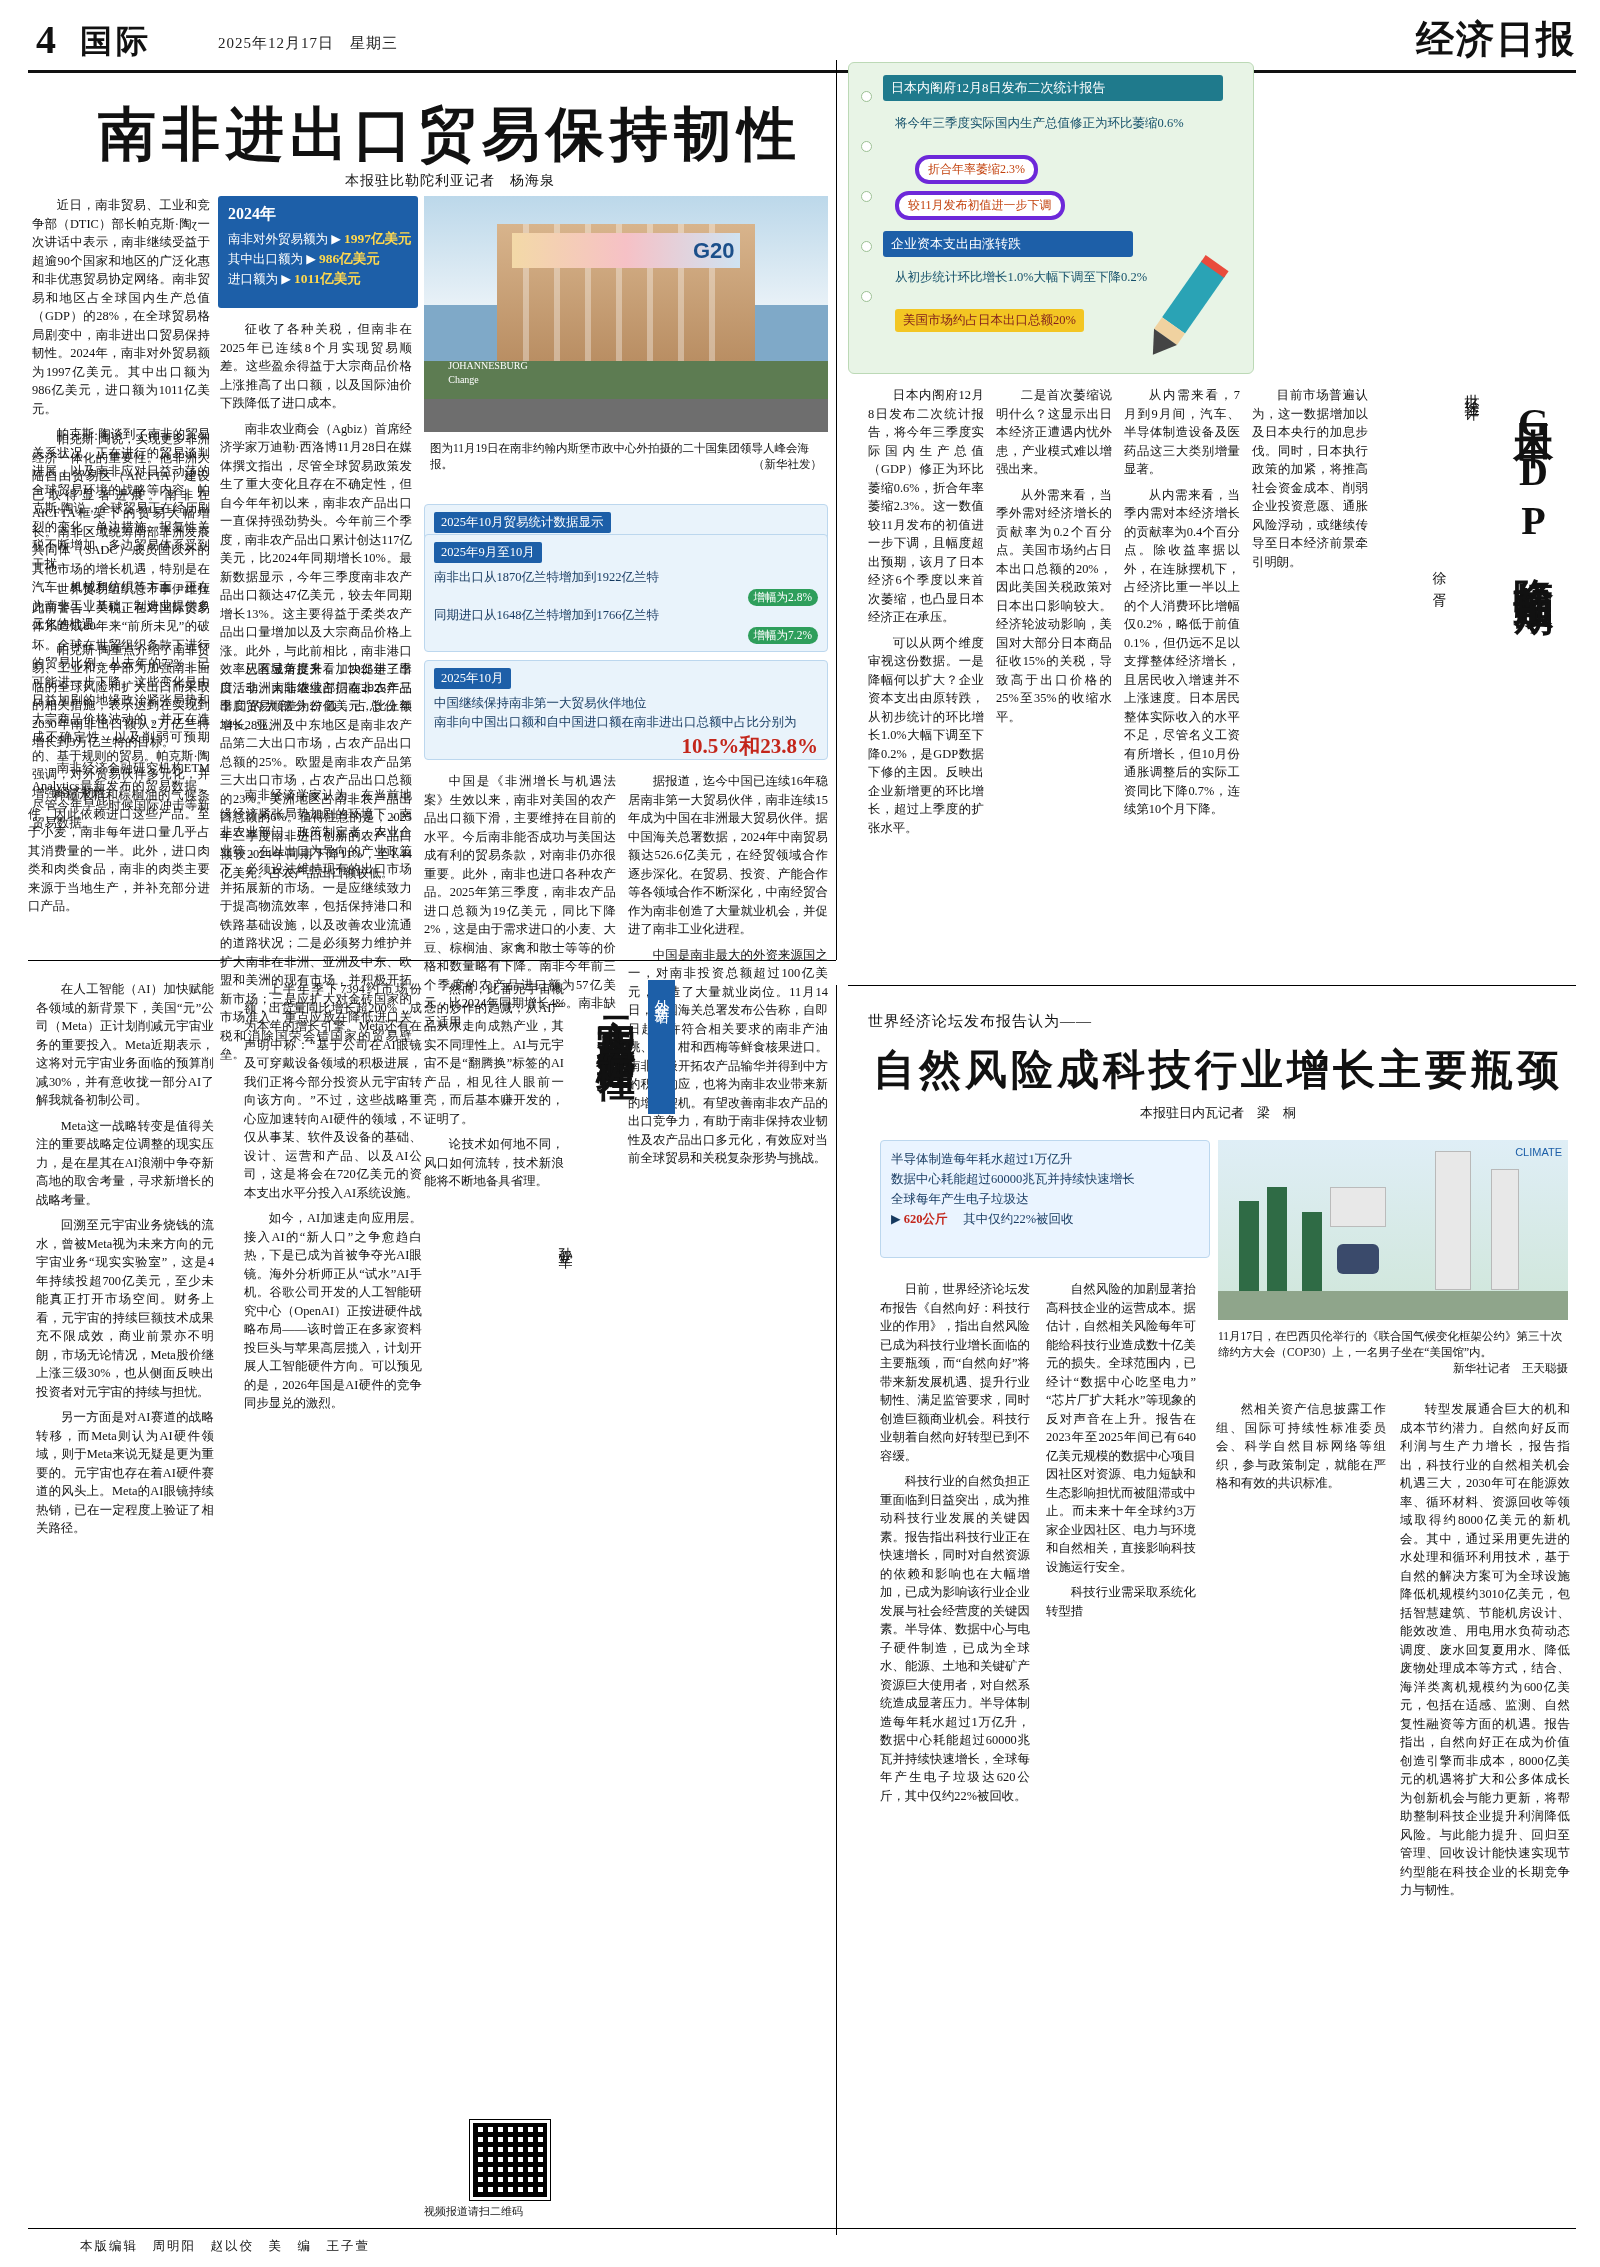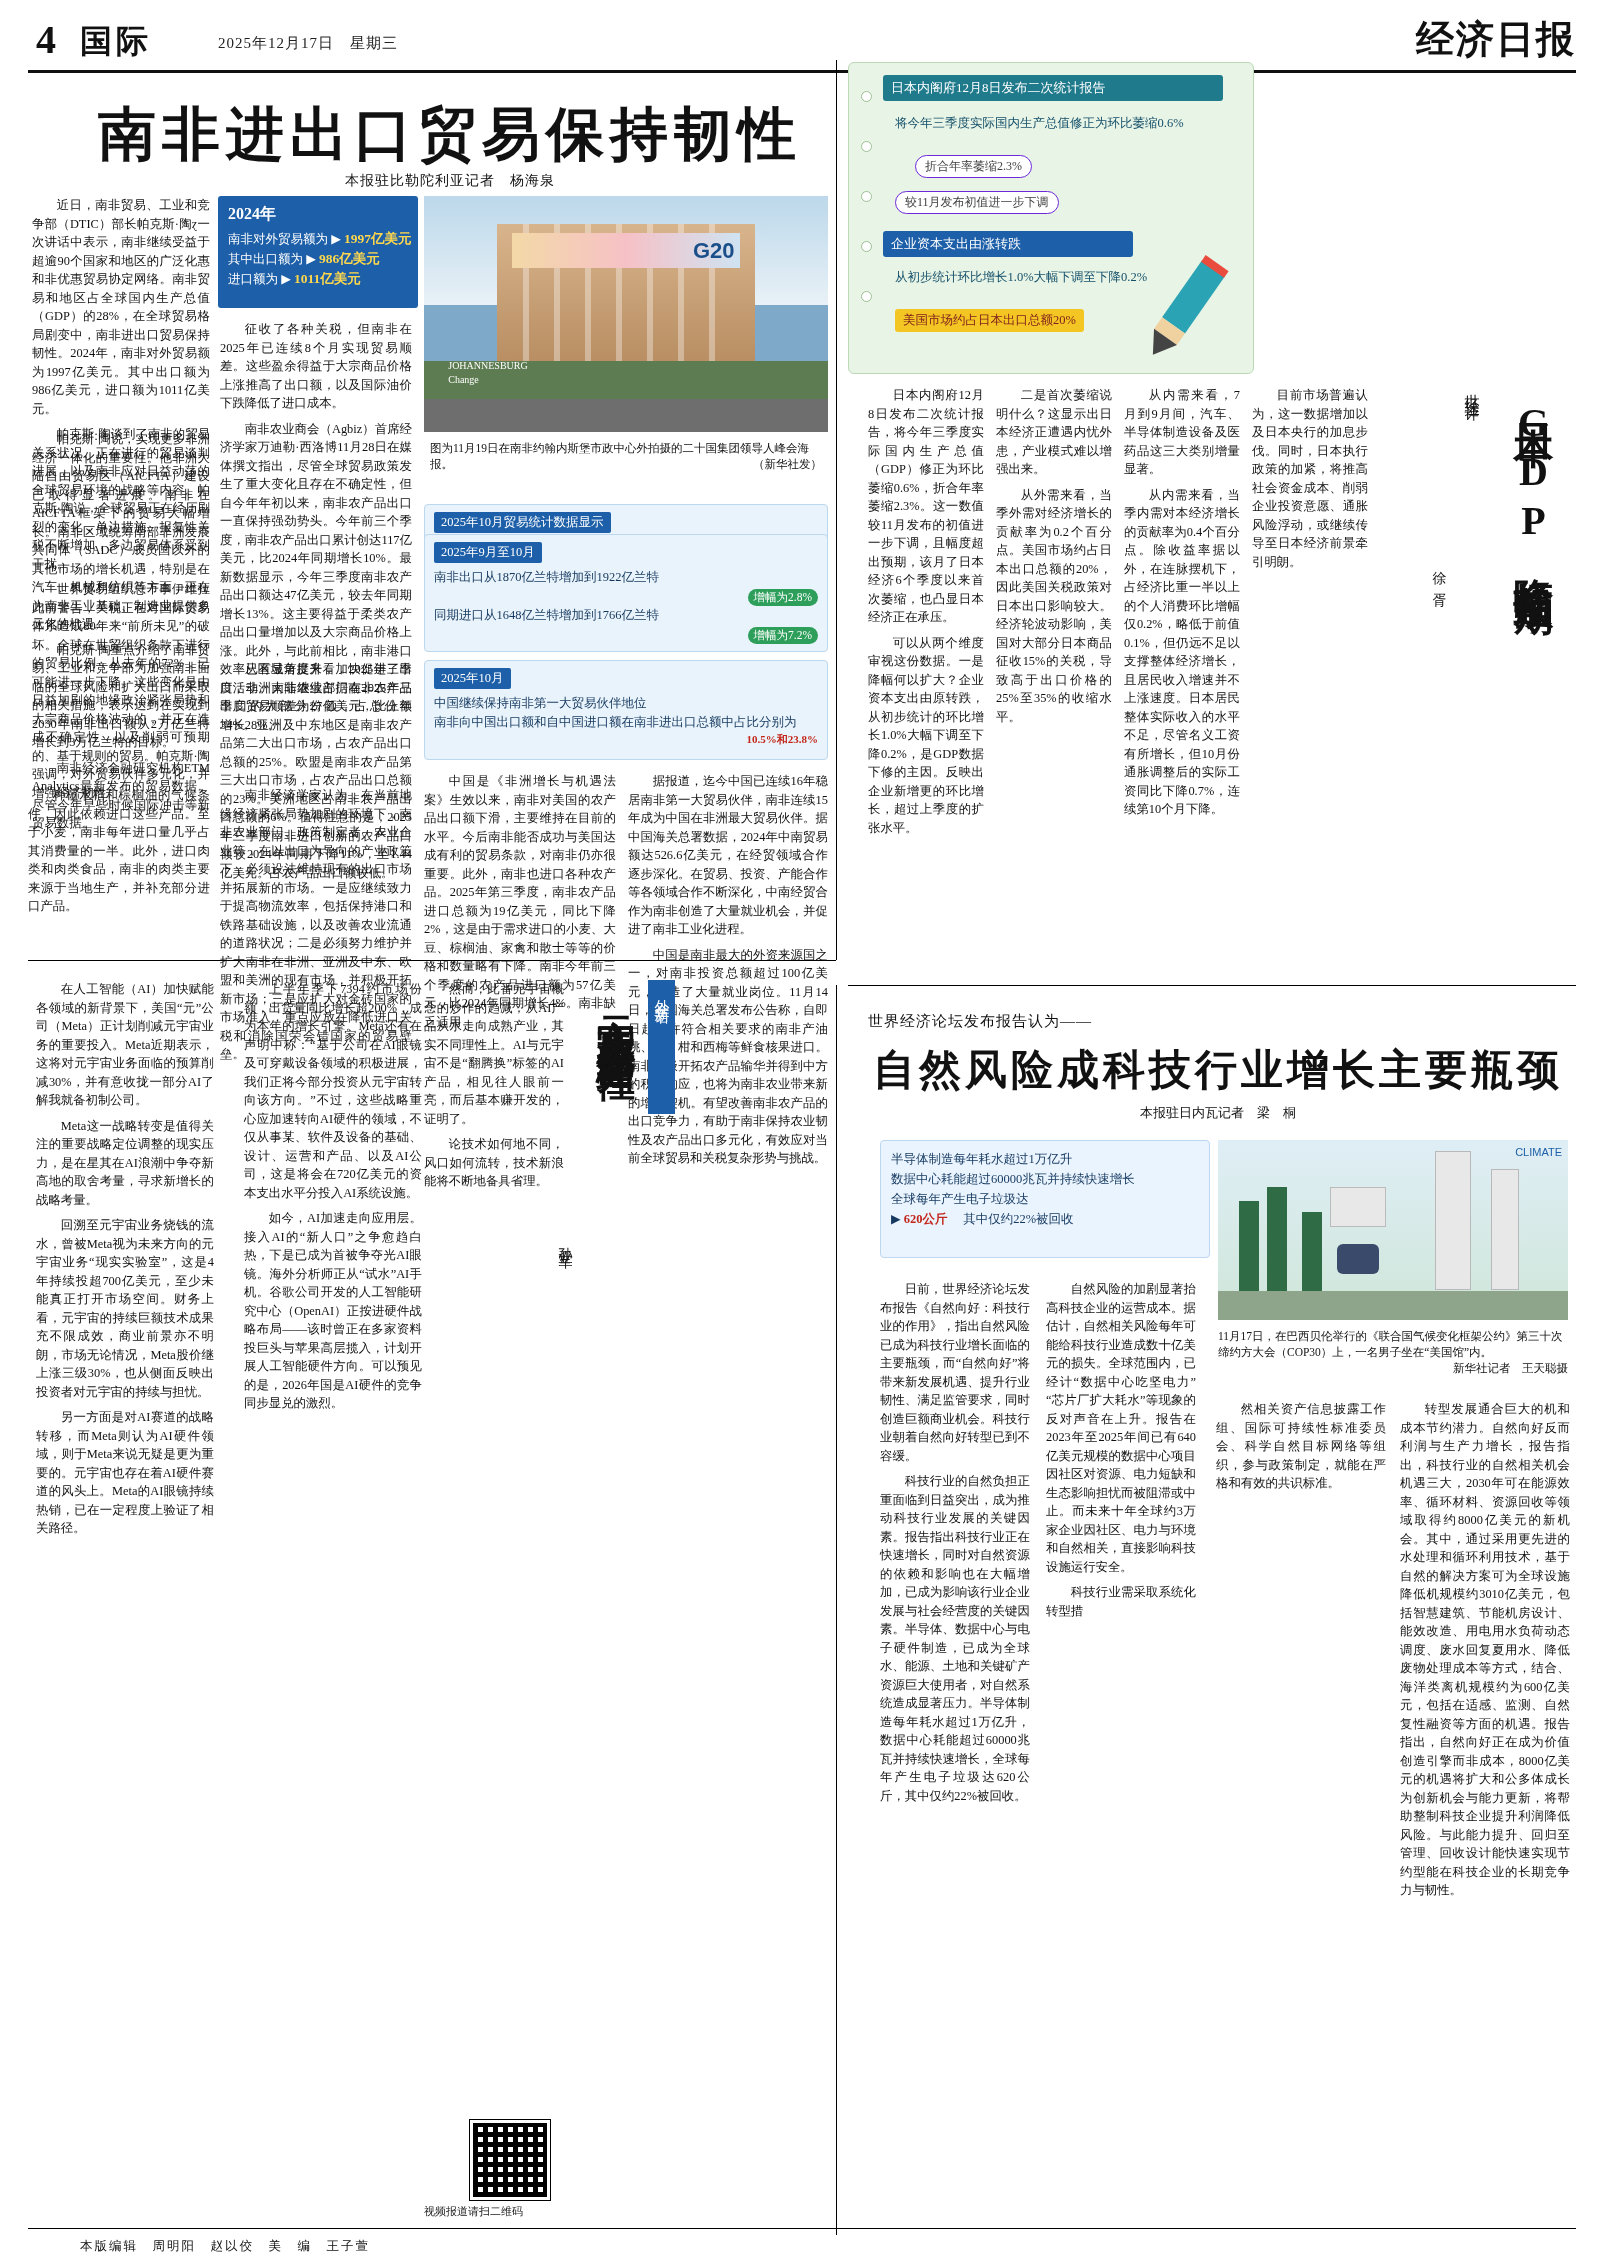--- a/index.html
+++ b/index.html
@@ -43,21 +43,21 @@
   .ig2{position:absolute;background:#e9f3fb;border:1px solid #bcd7ee;border-radius:4px;box-sizing:border-box;padding:7px 9px;}
   .tagblue{display:inline-block;background:#1d5fa8;color:#fff;font-size:12.5px;padding:2px 7px;border-radius:2px;margin-bottom:5px;}
   .ig2 .t{font-size:12.5px;line-height:19px;color:#14385f;}
   .pillgreen{display:inline-block;background:#2e9e5b;color:#fff;font-size:11.5px;padding:1px 6px;border-radius:9px;}
 
   
   .jp-panel{position:absolute;left:848px;top:62px;width:404px;height:310px;background:#e8f4e6;border:1px solid #bcd9b6;border-radius:6px;}
   .jp-dot{position:absolute;left:12px;width:9px;height:9px;border-radius:50%;background:#fff;border:1px solid #9cc094;}
   .jp-band{position:absolute;left:34px;background:#1f7a8c;color:#fff;font-size:13px;border-radius:3px;padding:4px 8px;box-sizing:border-box;}
   .jp-sub{position:absolute;left:46px;font-size:12.5px;color:#14506a;}
-  .jp-oval{position:absolute;border:1px solid #6d28d9;color:#404040;border-radius:14px;font-size:12px;padding:2px 9px;background:#fff;}
+  .jp-oval{position:absolute;border:4px solid #6d28d9;color:#c2410c;border-radius:14px;font-size:12px;padding:2px 9px;background:#fff;}
   .jp-yellow{position:absolute;background:#f3c623;color:#7f1d1d;font-size:12.5px;border-radius:3px;padding:3px 8px;}
   .pencil{position:absolute;right:8px;bottom:4px;width:120px;height:120px;}
 
   .vhead{position:absolute;writing-mode:vertical-rl;text-orientation:upright;font-weight:bold;letter-spacing:4px;}
 
   
   .badge-col{position:absolute;writing-mode:vertical-rl;text-orientation:upright;background:#1d5fa8;color:#fff;font-size:15px;letter-spacing:3px;padding:8px 4px;}
   .qr{position:absolute;width:74px;height:74px;background:
      repeating-linear-gradient(90deg,#000 0 5px,#fff 5px 10px),
      repeating-linear-gradient(0deg,#000 0 5px,#fff 5px 10px);
@@ -138,21 +138,21 @@
     <span class="tagblue">2025年9月至10月</span>
     <div class="t">南非出口从1870亿兰特增加到1922亿兰特</div>
     <div style="text-align:right"><span class="pillgreen">增幅为2.8%</span></div>
     <div class="t">同期进口从1648亿兰特增加到1766亿兰特</div>
     <div style="text-align:right"><span class="pillgreen">增幅为7.2%</span></div>
   </div>
   <div class="ig2" style="left:424px;top:660px;width:404px;height:100px;">
     <span class="tagblue">2025年10月</span>
     <div class="t">中国继续保持南非第一大贸易伙伴地位</div>
     <div class="t">南非向中国出口额和自中国进口额在南非进出口总额中占比分别为</div>
-    <div style="text-align:right;font-size:11px;font-weight:bold;color:#c3261b;">10.5%和23.8%</div>
+    <div style="text-align:right;font-size:21px;font-weight:bold;color:#c3261b;">10.5%和23.8%</div>
   </div>
 
   <div class="col" style="left:32px;top:196px;width:178px;height:580px;">
     <p>近日，南非贸易、工业和竞争部（DTIC）部长帕克斯·陶ɀ一次讲话中表示，南非继续受益于超逾90个国家和地区的广泛化惠和非优惠贸易协定网络。南非贸易和地区占全球国内生产总值（GDP）的28%，在全球贸易格局剧变中，南非进出口贸易保持韧性。2024年，南非对外贸易额为1997亿美元。其中出口额为986亿美元，进口额为1011亿美元。</p>
     <p>帕克斯·陶谈到了南非的贸易关系状况、正在进行的贸易谈判进展，以及南非应对日益动荡的全球贸易环境的战略等内容。帕克斯·陶说，全球贸易正在经历剧烈的变化，单边措施、报复性关税不断增加，多边贸易体系受到干扰。</p>
     <p>世界贸易组织总干事伊维拉此前警告，关税正在对国际贸易体系造成80年来“前所未见”的破坏。全球在世贸组织条款下进行的贸易比例，从去年的72%，已可能进一步下降。这些变化是由日益加剧的地缘政治紧张局势和大宗商品价格波动的，并正在造成不确定性，以及削弱可预期的、基于规则的贸易。帕克斯·陶强调，对外贸易伙伴多元化，并增强经济韧性。</p>
   </div>
   <div class="col" style="left:32px;top:430px;width:178px;height:340px;">
     <p>帕克斯·陶说，实现更多非洲经济一体化的重要性。他非洲大陆自由贸易区（AfCFTA）建设已取得显著进展。南非在AfCFTA框架下的贸易大幅增长。南非区域统筹南部非洲发展共同体（SADC）成员国以外的其他市场的增长机遇，特别是在汽车、机械和纺织等方面，正在为南非工业基础、制造业提供多元化的机遇。</p>
     <p>帕克斯·陶重点介绍了南非贸易、工业和竞争部为加强南非面临的全球风险和扩大出口而采取的相关措施，表示达到在实现到2030年南非出口额从2万亿兰特增长到3万亿兰特的目标。</p>

